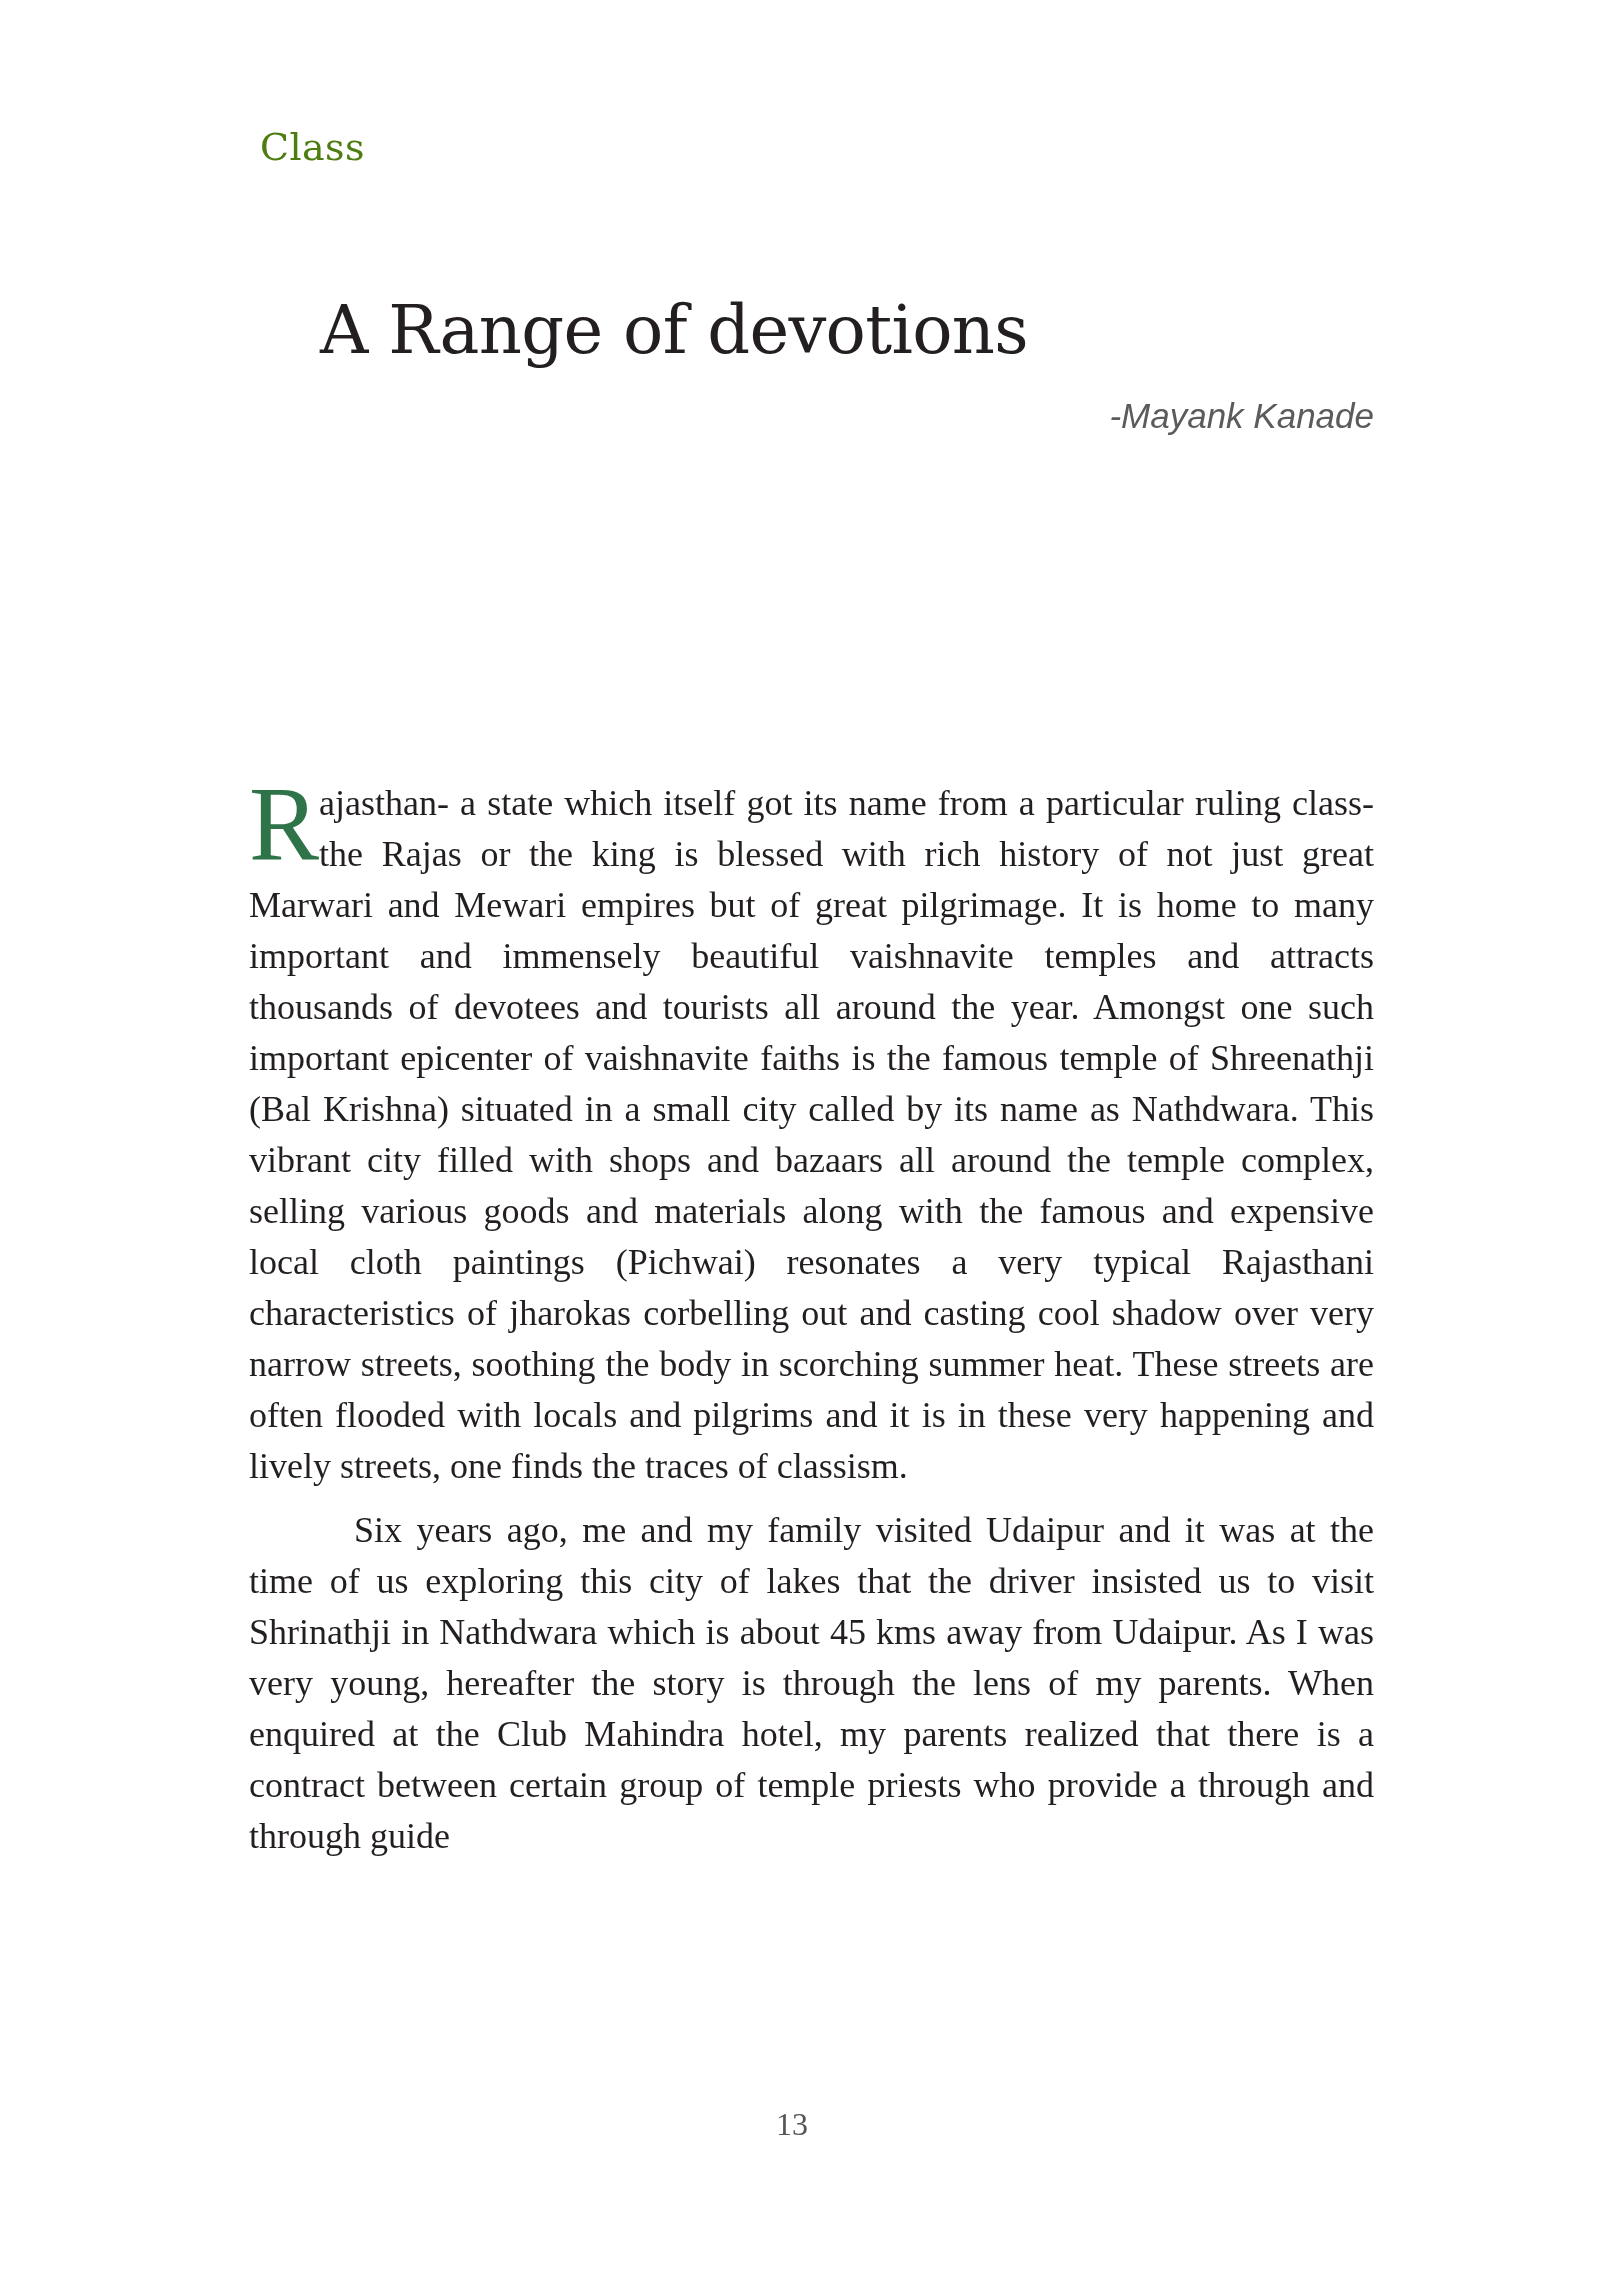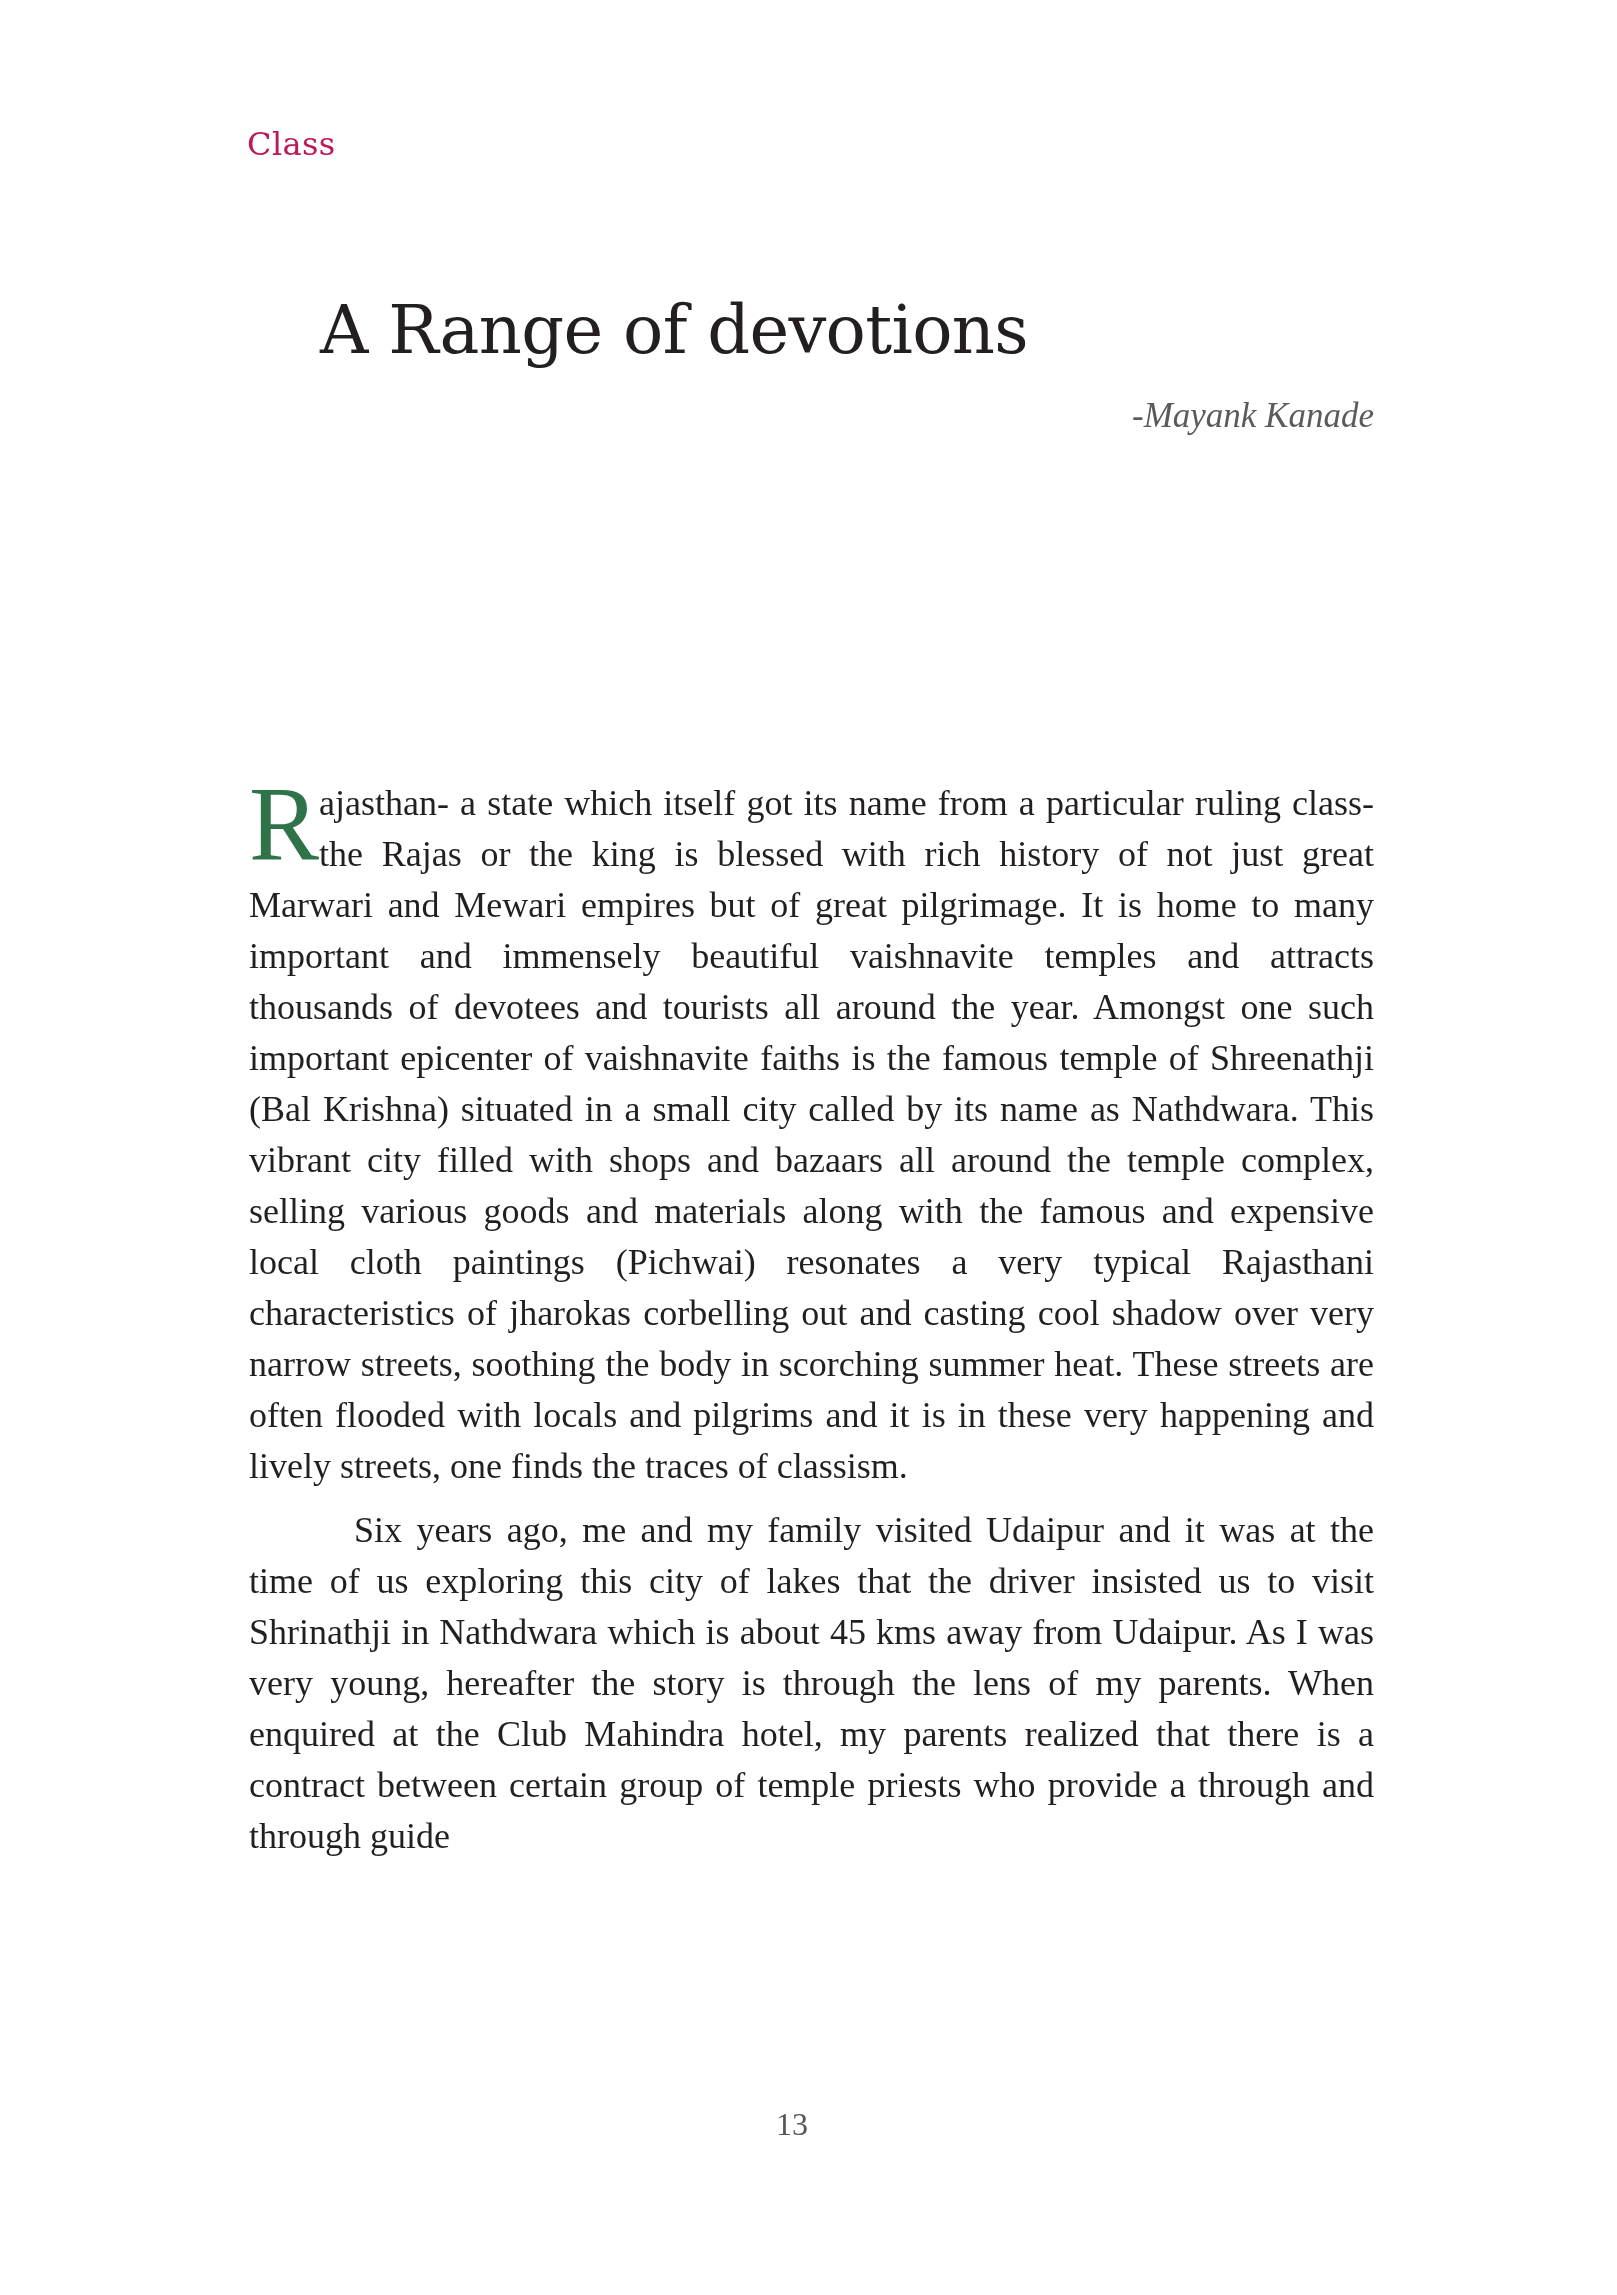--- a/index.html
+++ b/index.html
@@ -10,24 +10,24 @@
     body {
       width: 1618px;
       height: 2295px;
       position: relative;
       overflow: hidden;
       font-family: "DejaVu Serif", "Liberation Serif", serif;
       color: #231f20;
     }
     .section-label {
       position: absolute;
-      left: 247px;
+      left: 260px;
       top: 125px;
-      font-size: 32px;
-      color: #be185d;
+      font-size: 38px;
+      color: #4d7c0f;
       font-family: "DejaVu Serif", serif;
       letter-spacing: 0.4px;
     }
     .title {
       position: absolute;
       left: 0;
       width: 1306px;
       top: 291px;
       text-align: center;
       font-size: 67px;
@@ -39,21 +39,21 @@
       padding-left: 42px;
       box-sizing: border-box;
     }
     .author {
       position: absolute;
       right: 244px;
       top: 396px;
       font-size: 35px;
       font-style: italic;
       color: #5b5b5b;
-      font-family: Liberation Serif, serif;
+      font-family: Liberation Sans, sans-serif;
     }
     .body-text {
       position: absolute;
       left: 249px;
       top: 778px;
       width: 1125px;
       font-size: 36px;
       line-height: 51px;
       text-align: justify;
       color: #231f20;

